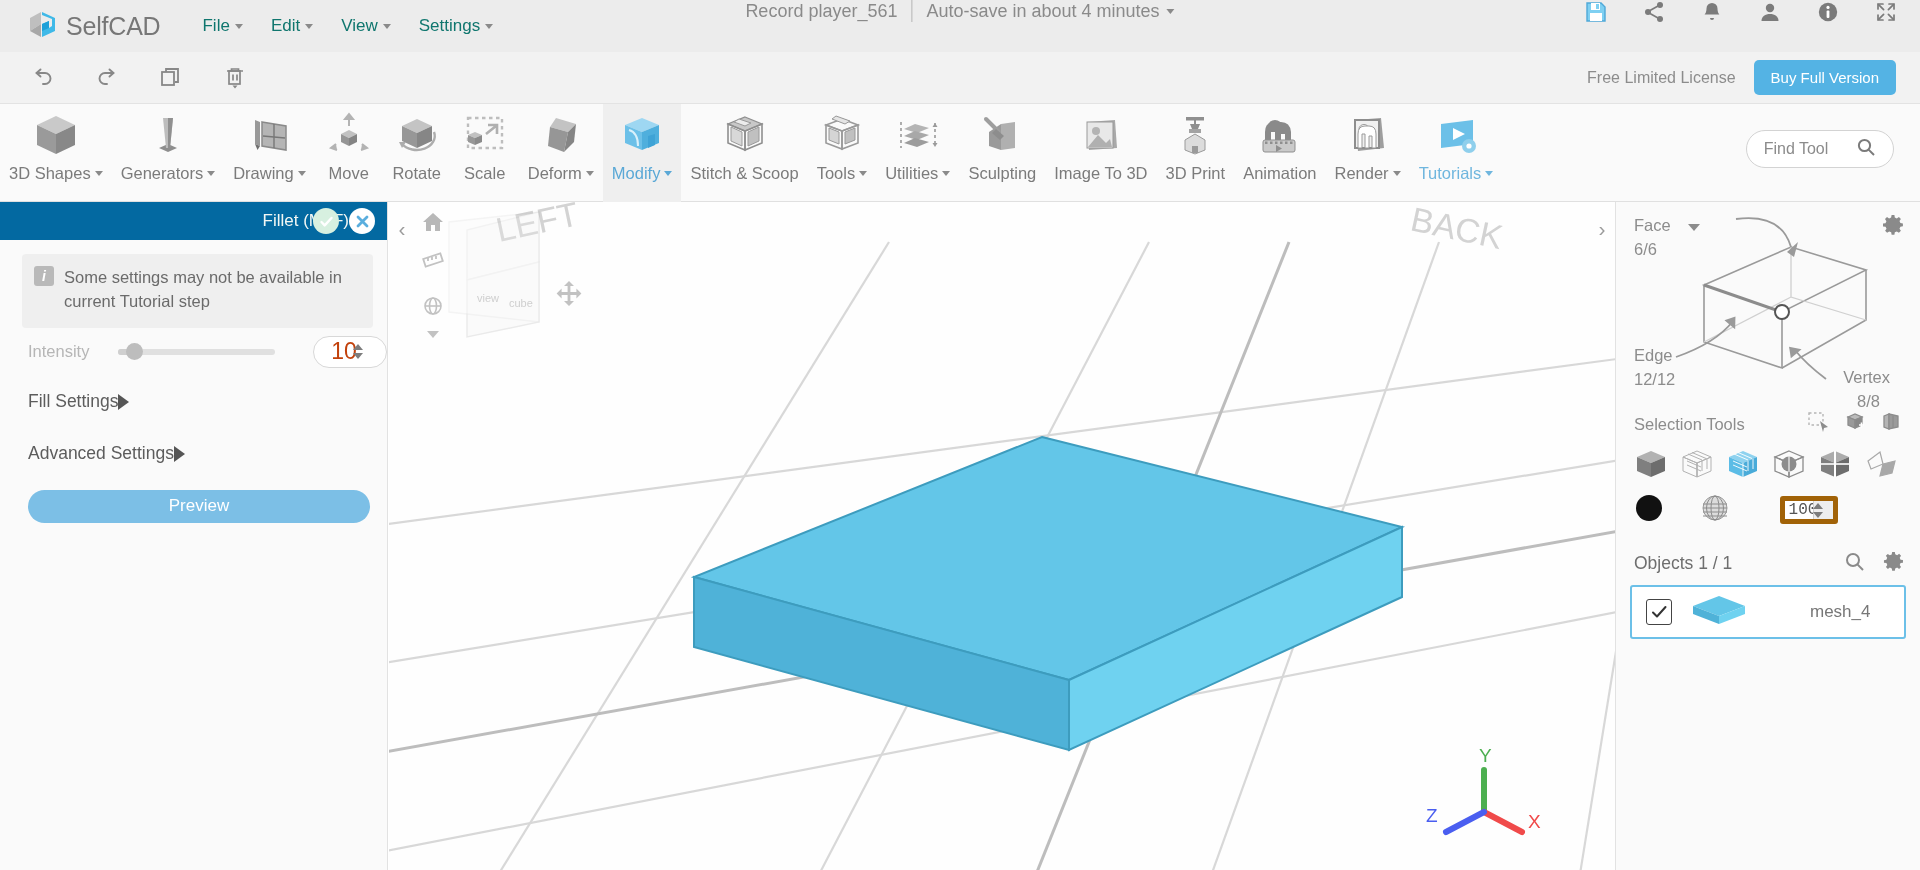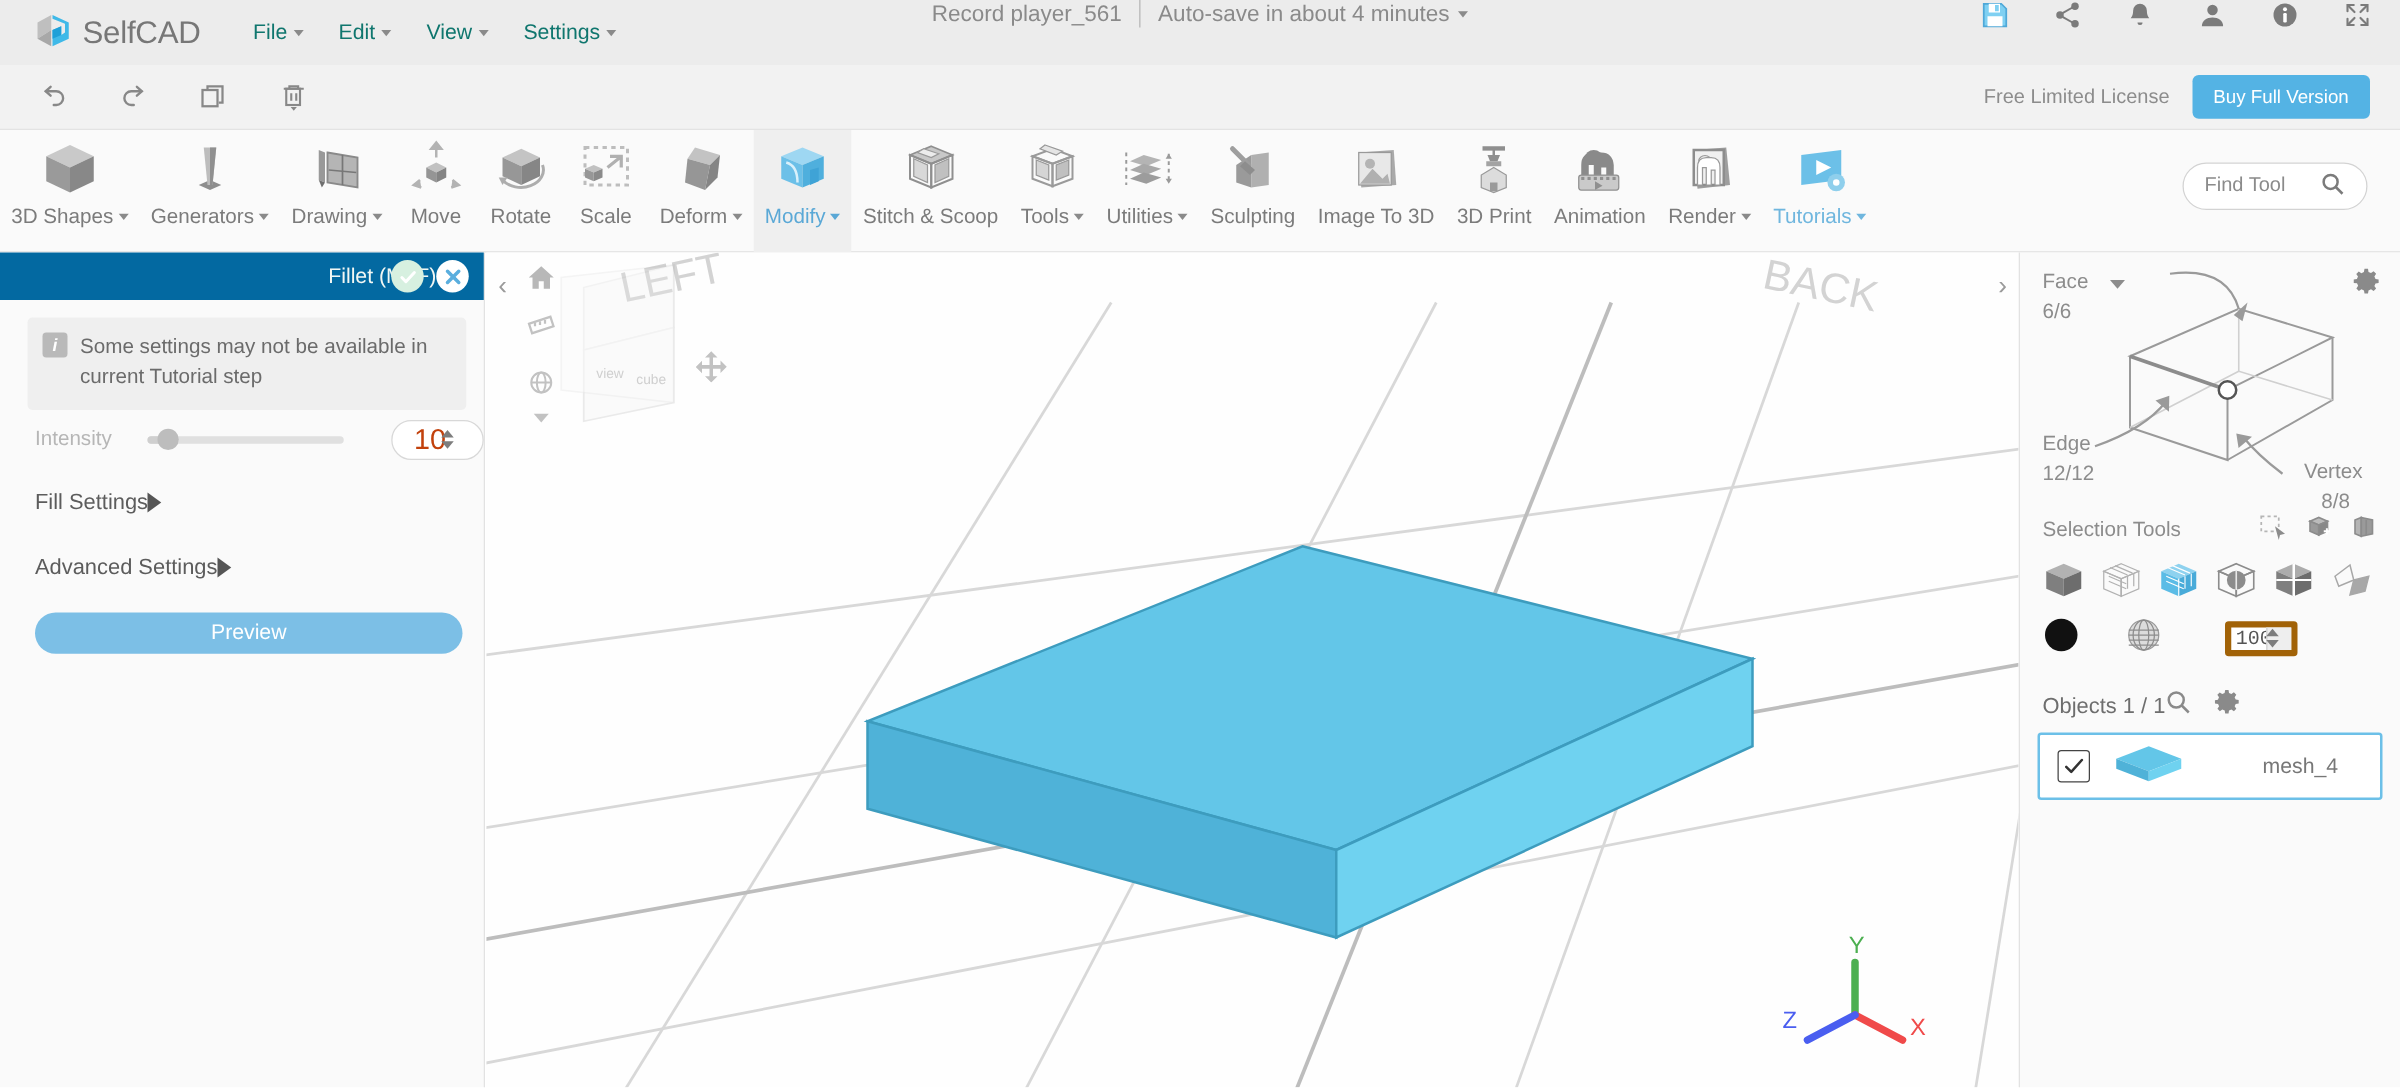--- a/index.html
+++ b/index.html
@@ -173,21 +173,21 @@
   .numbox2 {
     width:58px;height:28px;border:5px solid #a16207;border-radius:3px;background:#fff;
     display:flex;align-items:center;position:relative; margin-left:14px;font-family:Liberation Mono, monospace;
   }
   .numbox2 span { flex:1; text-align:center; font-size:16px; color:#555; padding-right:12px;}
   .numbox2 .spin-sq {
     position:absolute;right:0;top:0;bottom:0;width:20px;background:#eee;border-left:1px solid #cfcfcf;
     display:flex;flex-direction:column;align-items:center;justify-content:center;gap:3px;cursor:pointer;
   }
   .objects-head {
-    display:flex;align-items:center;
+    display:flex;align-items:center;justify-content:space-between;
     padding:0 16px 0 18px; height:44px; margin-top:14px;
   }
   .objects-title { font-size:17.5px; color:#6e6e6e; }
   .obj-icons { display:flex; gap:18px; align-items:center; }
   .obj-item {
     margin:0 14px; height:54px; border:2px solid #6cc0e8; border-radius:3px;
     background:#fff; display:flex; align-items:center; padding:0 14px; gap:18px; cursor:pointer;
   }
   .obj-check {
     width:26px;height:26px;border:1.6px solid #444;border-radius:3px;

